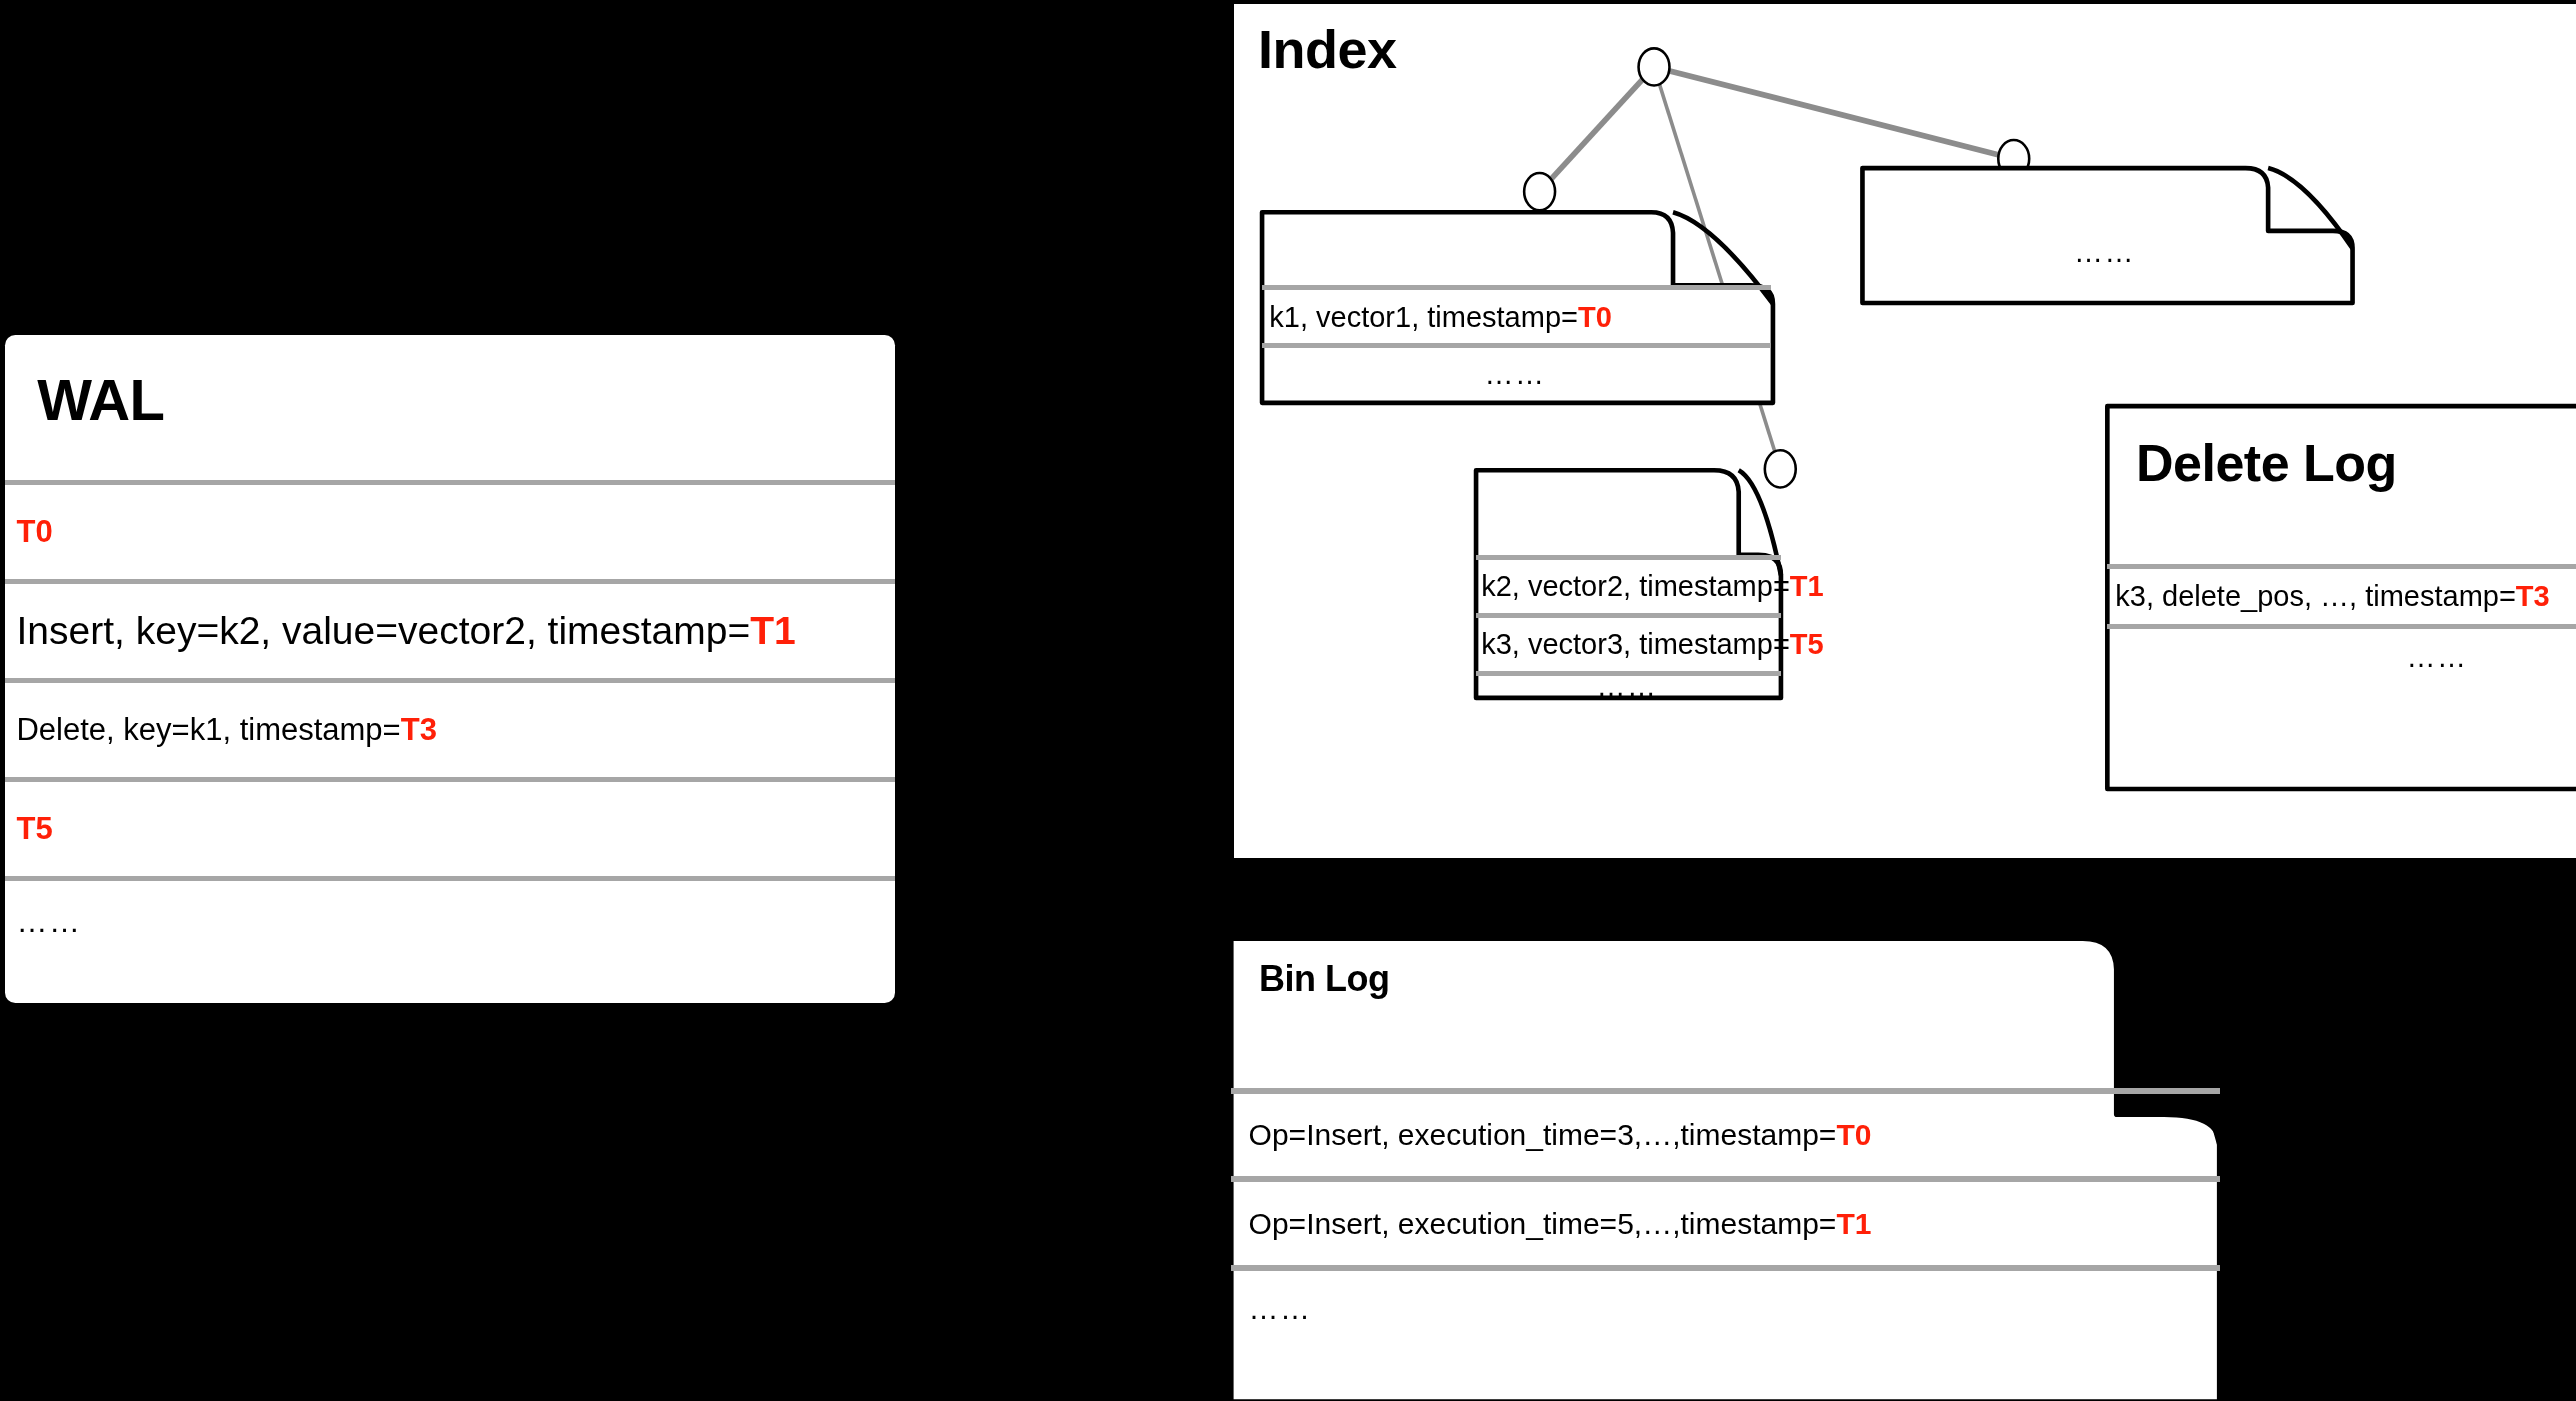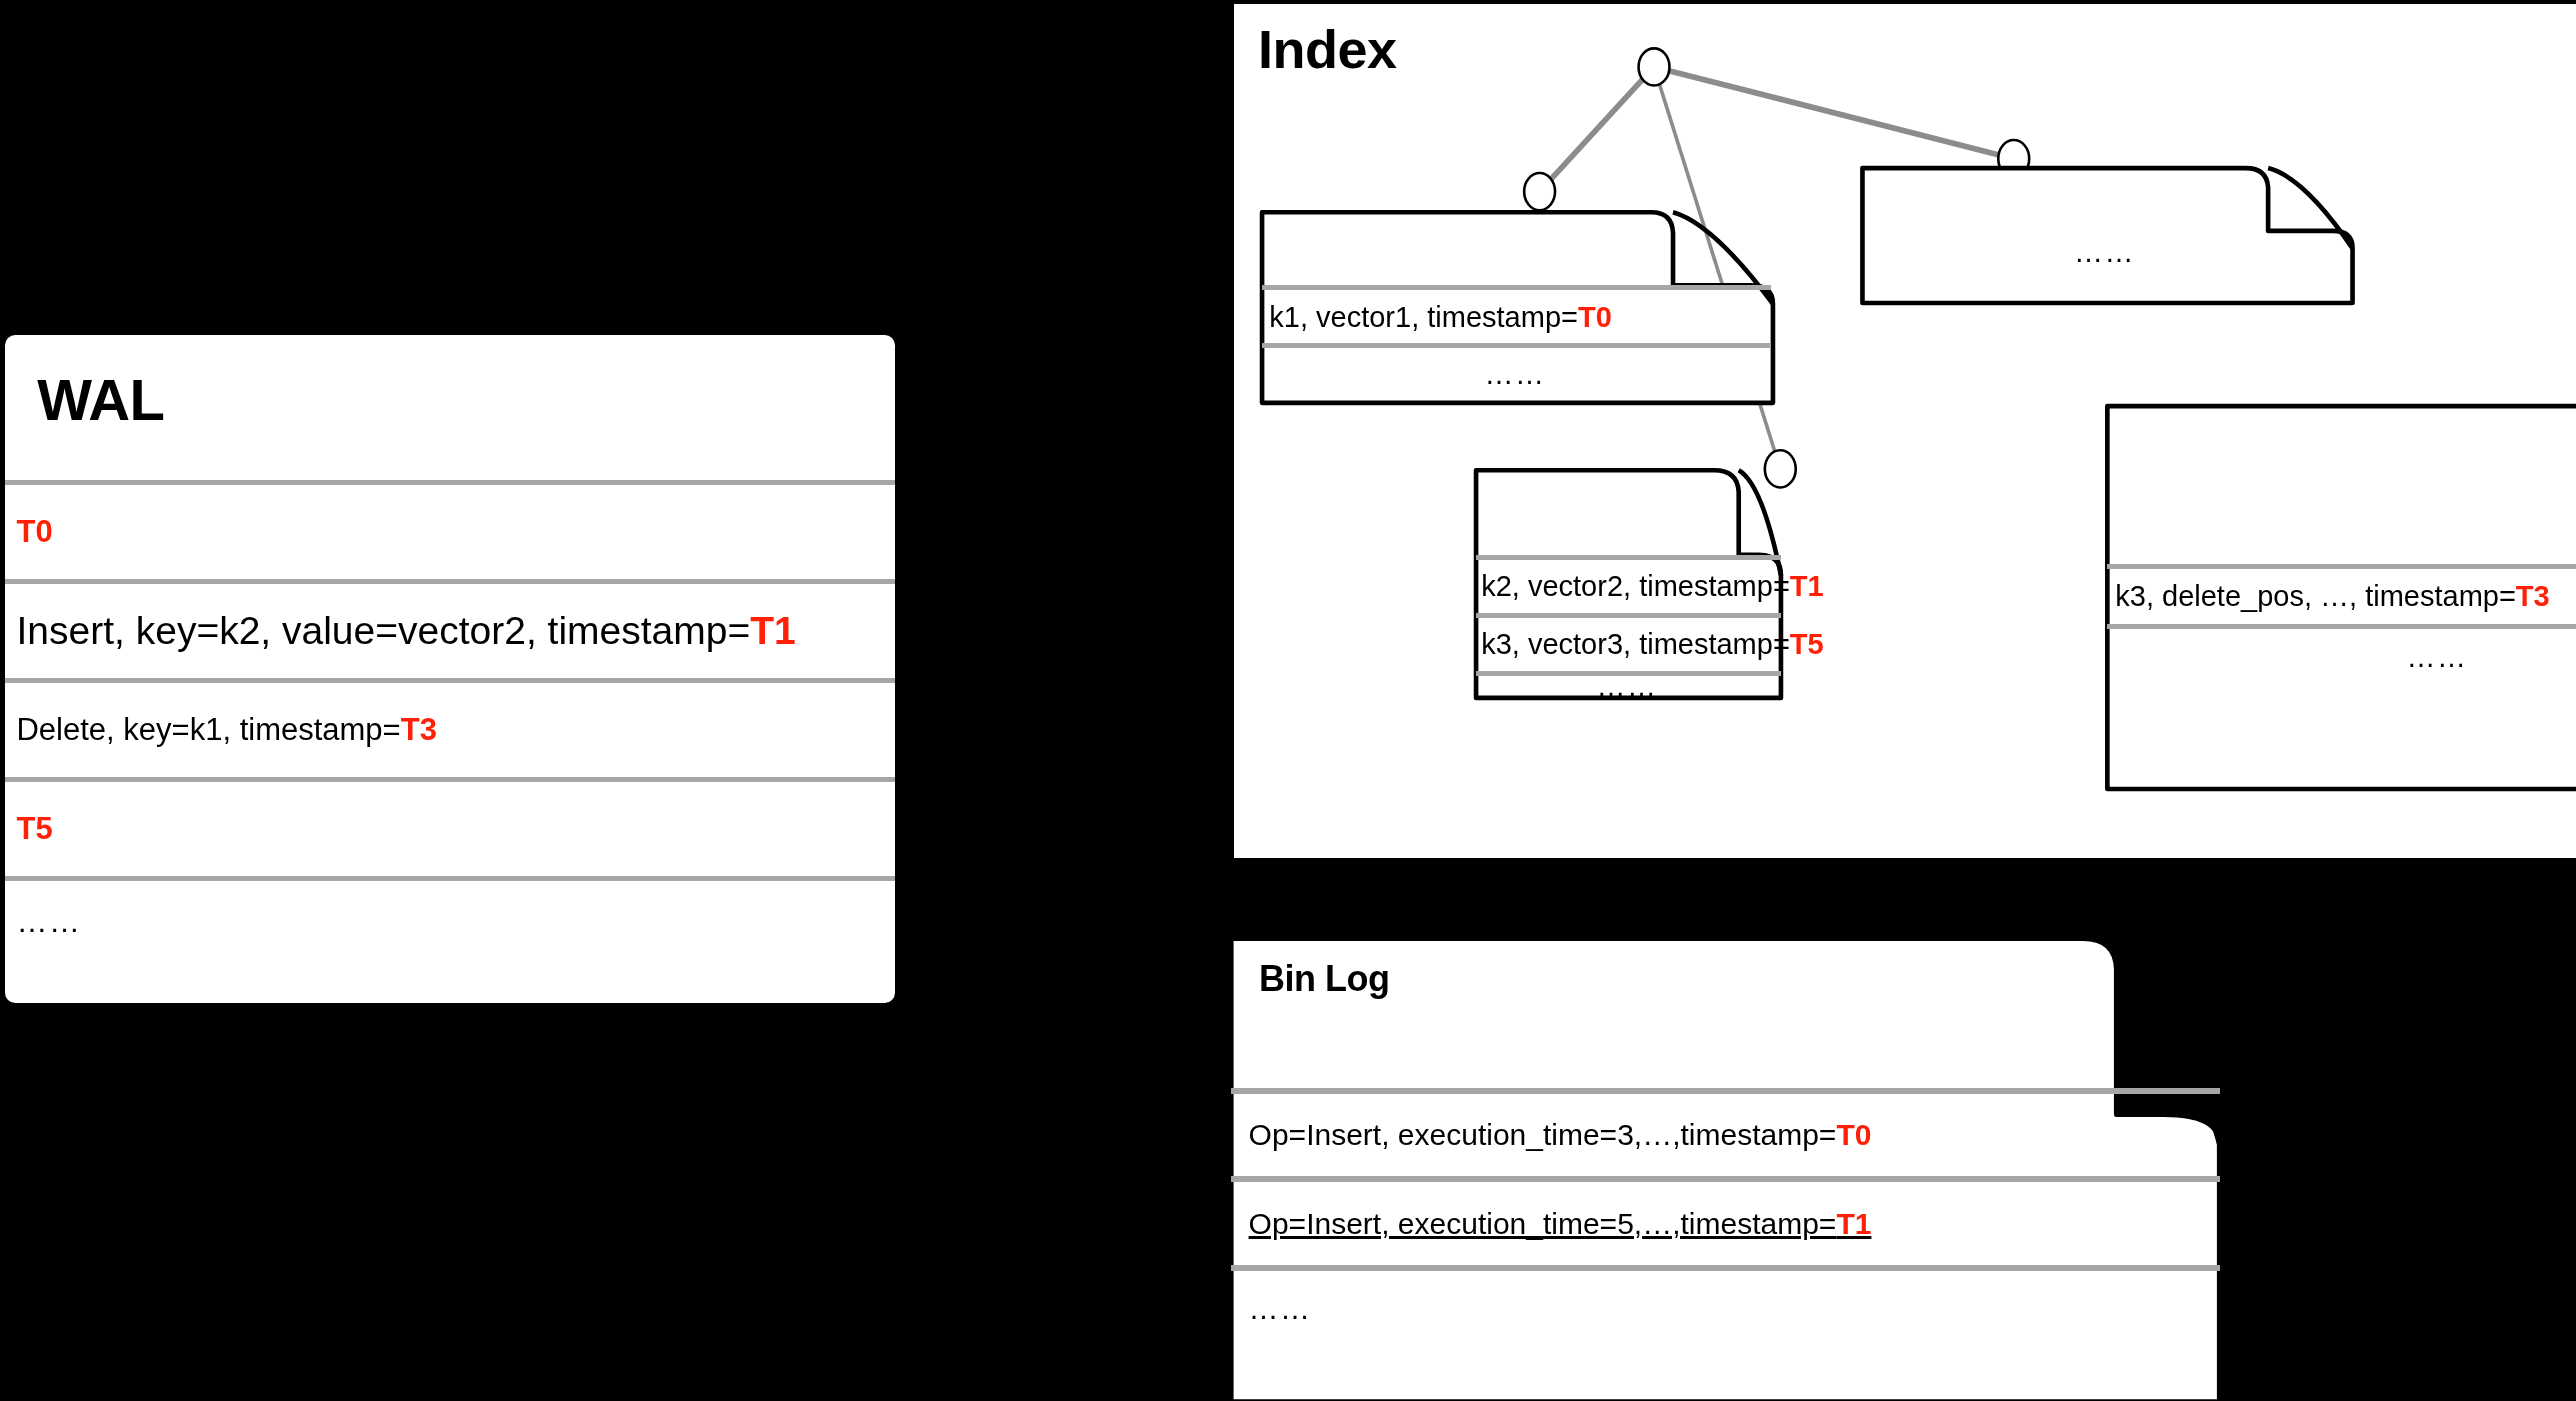--- a/index.html
+++ b/index.html
@@ -194,20 +194,21 @@
         </div>
       </div>
     </div>
 
     <div class="doc" style="left:871px; top:398px; width:667px; height:387px;">
       <svg width="667" height="387" viewBox="0 0 1295 752">
         <path d="M4 752 L4 8 L1110 8 Q1162 8 1164 56 L1164 314 L1232 314 Q1290 314 1290 360 L1290 752 Z" fill="#ffffff" stroke="#000000" stroke-width="9" stroke-linejoin="round"></path>
         <path d="M1164 8 Q1244 50 1290 360" fill="none" stroke="#000000" stroke-width="9"></path>
       </svg>
       <div class="doc-body">
+        <div class="title" style="left:31px; top:31px; font-size:52px;">Delete Log</div>
         <div class="rule" style="left:2.1px; top:162px; width:662px; height:5.2px;"></div>
         <div class="rule" style="left:2.1px; top:222px; width:662px; height:5.2px;"></div>
         <div class="row" style="left:10.3px; top:167px; height:55px; font-size:29px;">
           <span class="txt">k3, delete_pos, …, timestamp=</span>
           <span class="ts">T3</span>
         </div>
         <div class="row" style="left:0; top:227px; width:664px; height:57px; font-size:29px; justify-content:center;">
           <span class="dots">……</span>
         </div>
       </div>
@@ -221,21 +222,21 @@
     </svg>
     <div class="doc-body">
       <div class="title" style="left:31px; top:25px; font-size:36px;">Bin Log</div>
       <div class="rule" style="left:2.6px; top:155px; width:989px; height:5.7px;"></div>
       <div class="rule" style="left:2.6px; top:243px; width:989px; height:5.7px;"></div>
       <div class="rule" style="left:2.6px; top:332px; width:989px; height:5.7px;"></div>
       <div class="row" style="left:20.6px; top:160px; height:83px; font-size:30px;align-items:center;">
         <span class="txt">Op=Insert, execution_time=3,…,timestamp=</span>
         <span class="ts">T0</span>
       </div>
-      <div class="row" style="left:20.6px; top:249px; height:83px; font-size:30px;text-decoration:underline;">
+      <div class="row" style="left:20.6px; top:249px; height:83px; font-size:30px;">
         <span class="txt">Op=Insert, execution_time=5,…,timestamp=</span>
         <span class="ts">T1</span>
       </div>
       <div class="row" style="left:20.6px; top:337px; height:77px; font-size:30px;">
         <span class="dots">……</span>
       </div>
     </div>
   </div>
 
 </div>

